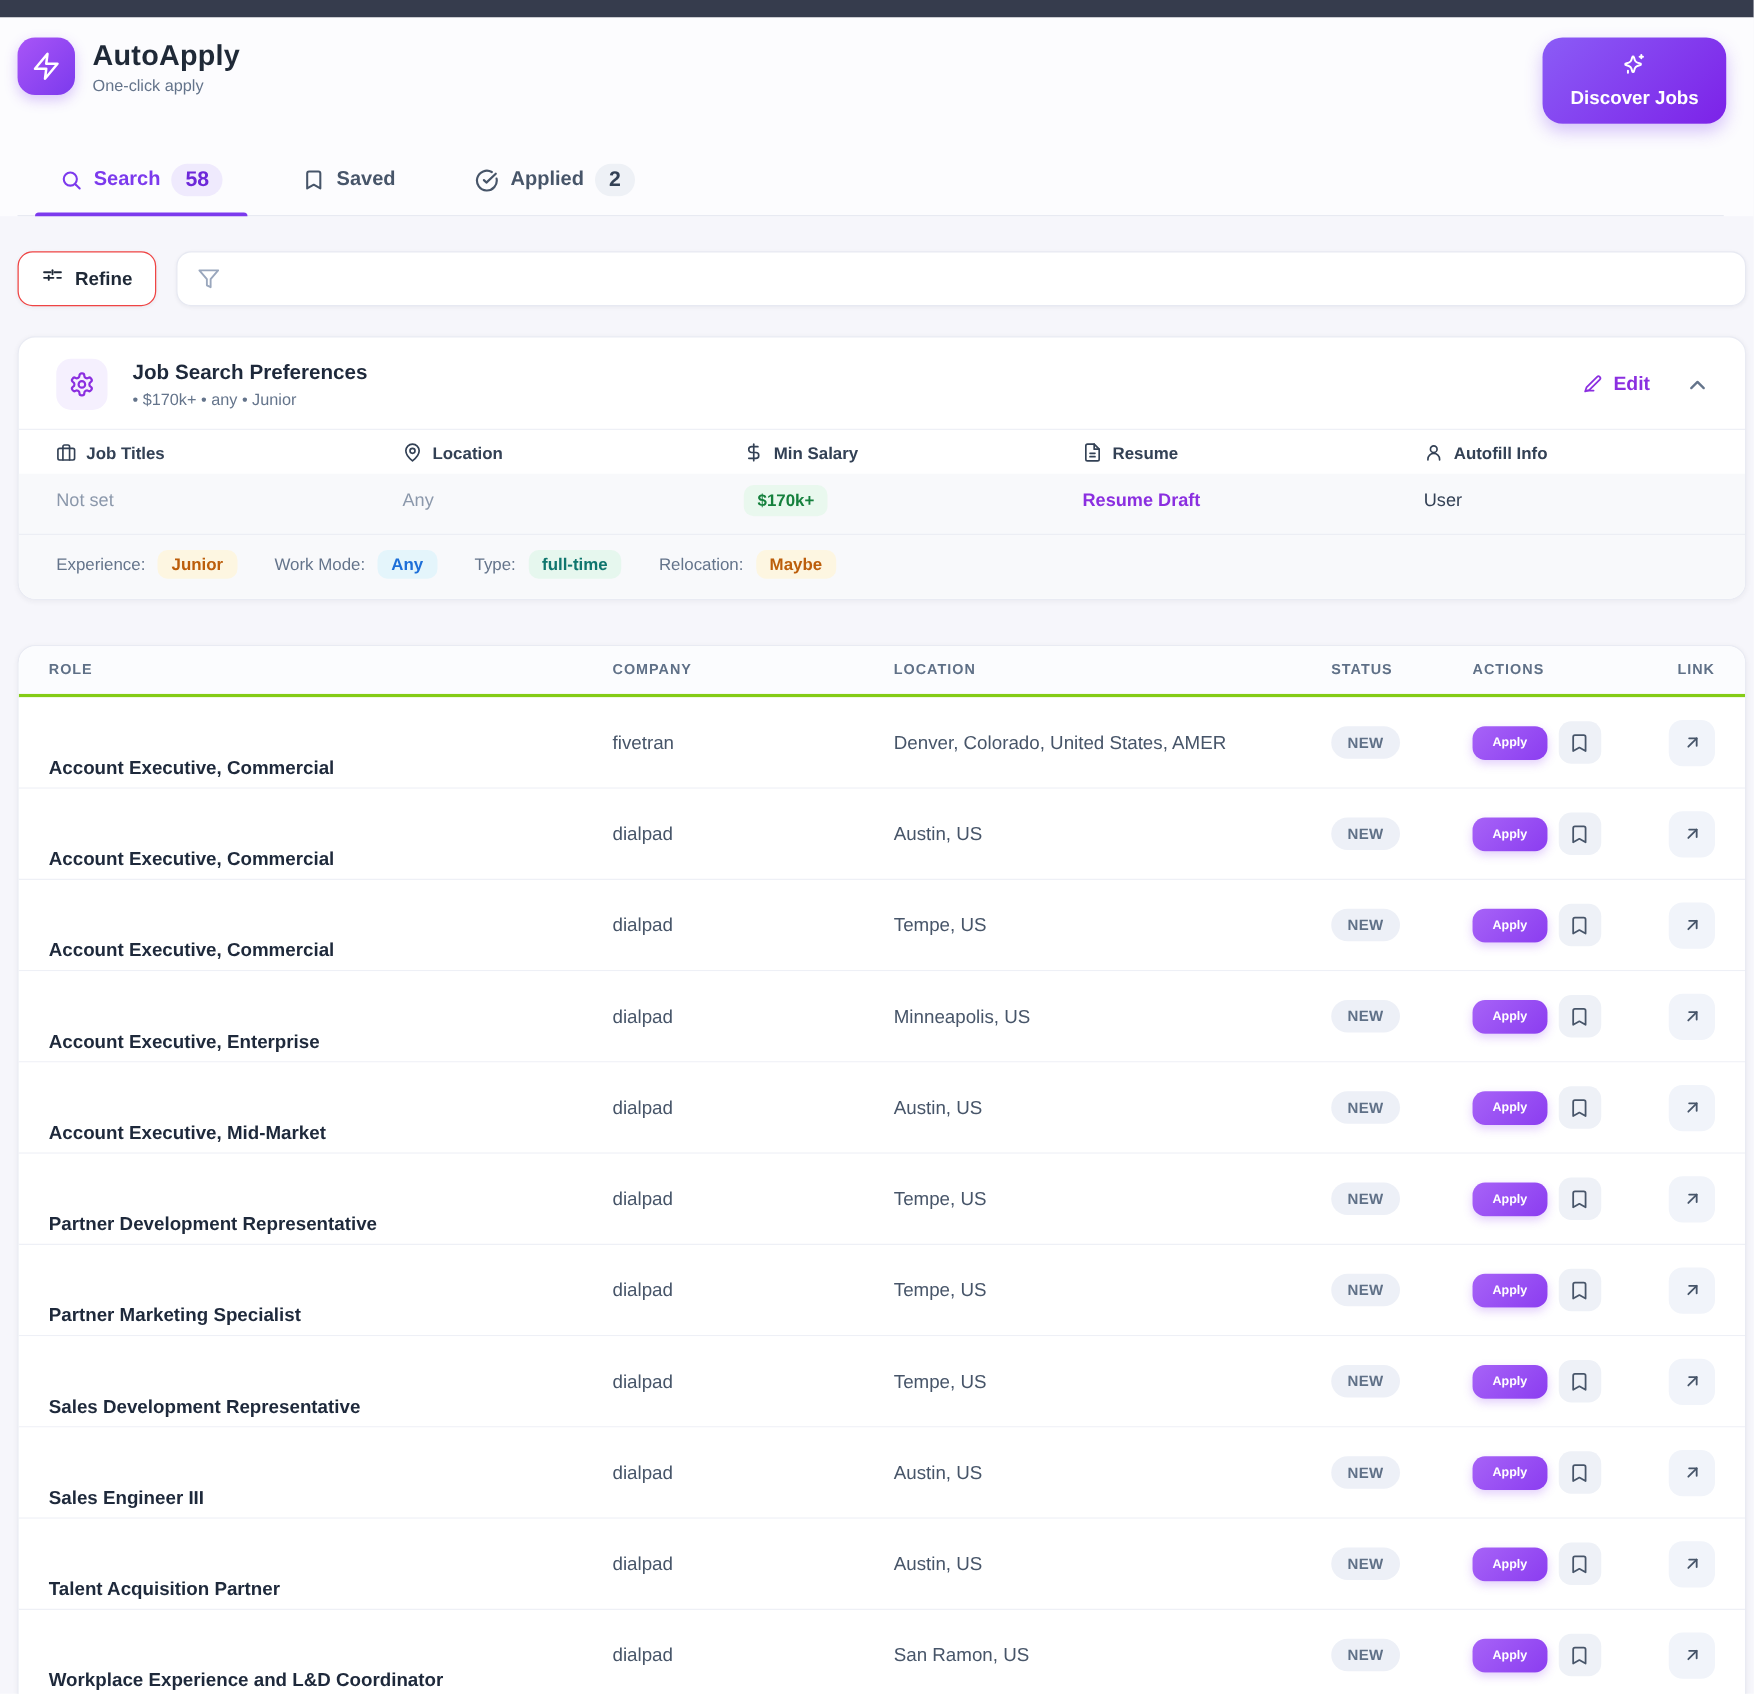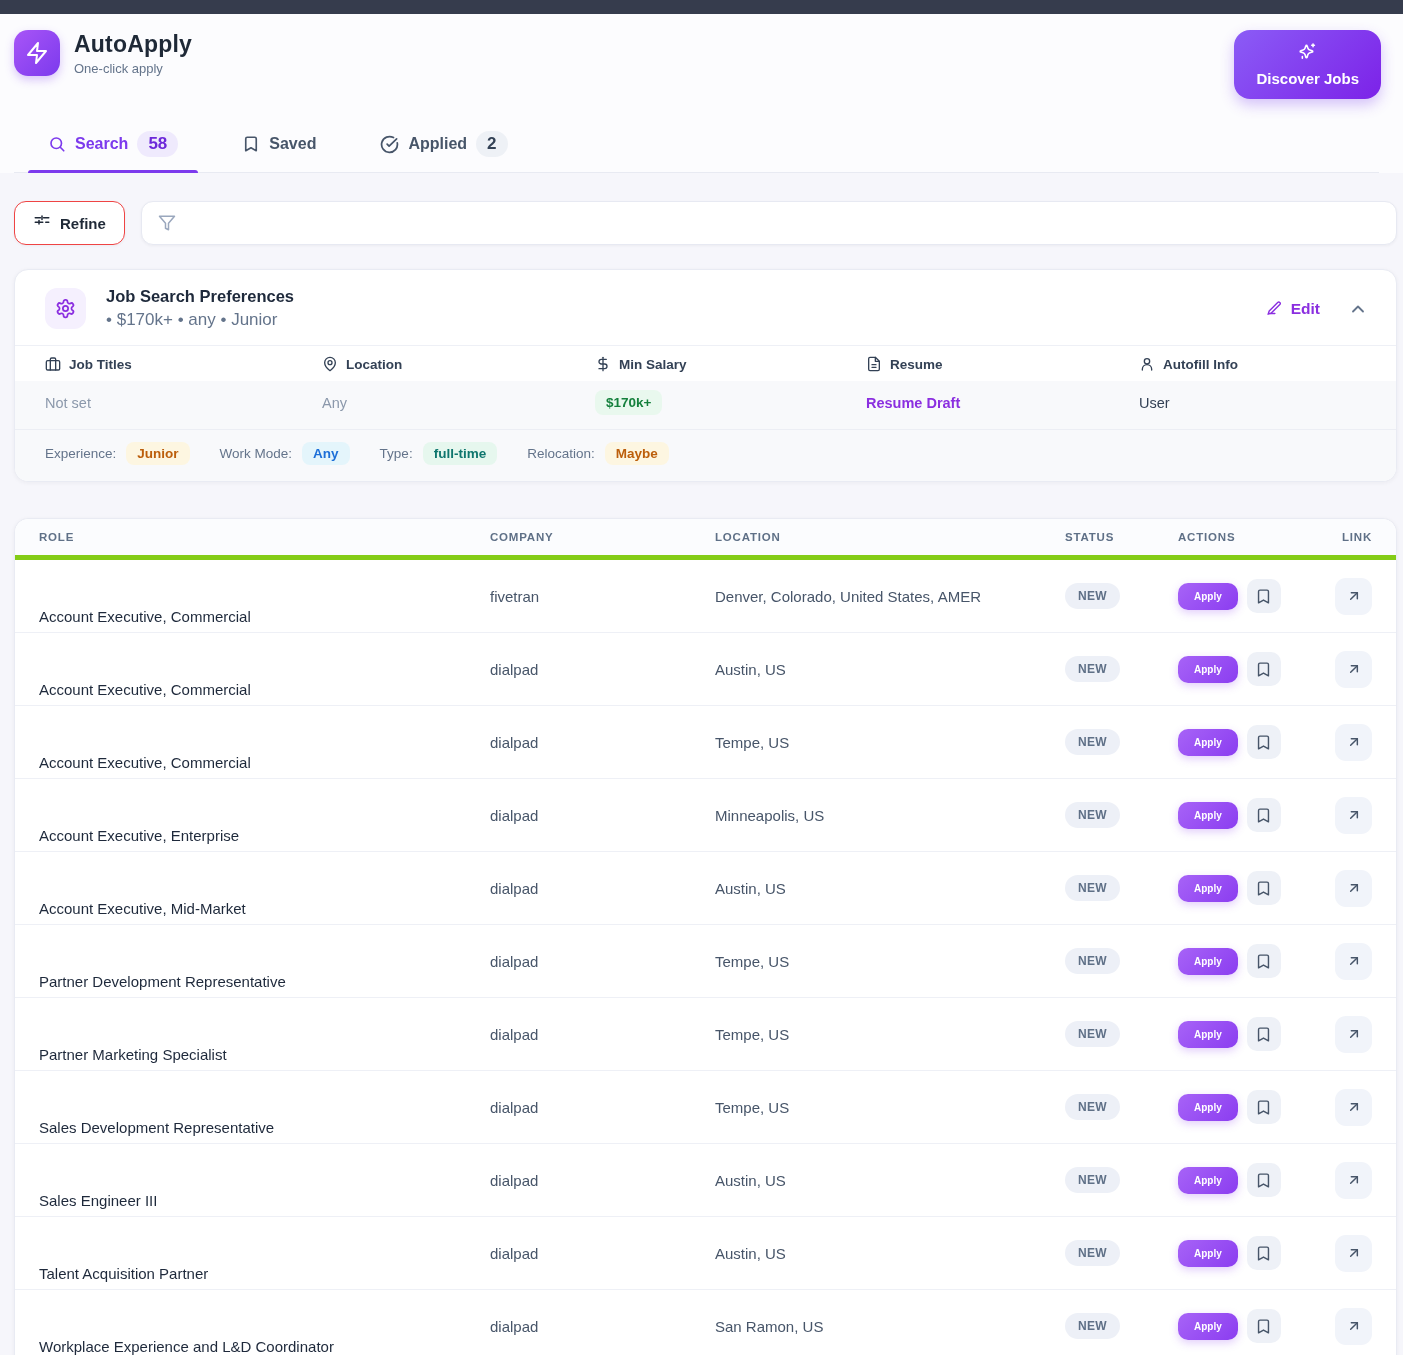--- a/index.html
+++ b/index.html
@@ -60,21 +60,21 @@
 
   
   .pref-card {
     margin:24px 6px 0 14px; background:#fff; border:1px solid #e9ebf3; border-radius:14px;
     box-shadow:0 1px 4px rgba(30,41,59,.05); overflow:hidden;
   }
   .pref-head { display:flex; align-items:center; justify-content:space-between; padding:17px 26px 15px 30px; }
   .pref-head-left { display:flex; align-items:center; gap:20px; }
   .gear-box { width:41px; height:41px; border-radius:12px; background:#f5f0fe; display:flex; align-items:center; justify-content:center; }
   .pref-title { font-size:16.5px; font-weight:700; color:#1e293b; }
-  .pref-sub { font-size:17px; color:#64748b; margin-top:4px; }
+  .pref-sub { font-size:13px; color:#64748b; margin-top:4px; }
   .pref-head-right { display:flex; align-items:center; gap:26px; }
   .edit-btn { display:flex; align-items:center; gap:8px; background:none; border:none; cursor:pointer; font-family:inherit; font-size:15.5px; font-weight:700; color:#8b2fe0; }
   .collapse-btn { background:none; border:none; cursor:pointer; padding:2px; }
 
   .pref-labels { display:grid; grid-template-columns:277px 273px 271px 273px 1fr; padding:10px 30px 9px 30px; border-top:1px solid #eef0f6; }
   .pref-label { display:flex; align-items:center; gap:8px; font-size:13.5px; font-weight:700; color:#334155; }
   .pref-values { display:grid; grid-template-columns:277px 273px 271px 273px 1fr; padding:9px 30px 14px 30px; background:#f8f9fb; align-items:center; }
   .v-muted { font-size:14.5px; color:#8b98ab; }
   .v-plain { font-size:14.5px; color:#334155; }
   .v-link  { font-size:14.5px; font-weight:700; color:#8b2fe0; cursor:pointer; }
@@ -87,25 +87,25 @@
   .t-amber { background:#fdf6e1; color:#bc5e0b; }
   .t-blue  { background:#e4f5fb; color:#1d6fd8; }
   .t-teal  { background:#e6f7ee; color:#0f766e; }
 
   
   .jobs-card {
     margin:36px 6px 0 14px; background:#fff; border:1px solid #e9ebf3; border-radius:14px 14px 0 0;
     box-shadow:0 1px 4px rgba(30,41,59,.05); min-height:860px;
   }
   .jobs-head, .job-row { display:grid; grid-template-columns:451px 225px 350px 113px 130px 1fr; align-items:center; padding:0 24px; }
-  .jobs-head { height:41px; border-bottom:5px solid #84cc16; background:#fbfcfe; border-radius:14px 14px 0 0; }
+  .jobs-head { height:41px; border-bottom:3px solid #84cc16; background:#fbfcfe; border-radius:14px 14px 0 0; }
   .jobs-head .hcell { font-size:11.5px; font-weight:700; letter-spacing:.07em; color:#5f7087; }
   .jobs-head .hcell.right { text-align:right; }
   .job-row { height:73px; border-bottom:1px solid #eef0f6; background:#fff; }
-  .cell-role { font-size:15px; font-weight:400; color:#1e293b; padding-right:36px;margin-top:41px; }
+  .cell-role { font-size:15px; font-weight:700; color:#1e293b; padding-right:36px;margin-top:41px; }
   .cell-company, .cell-location { font-size:15px; color:#475569; padding-right:14px; }
   .status-badge { display:inline-block; font-size:12px; font-weight:700; letter-spacing:.02em; color:#5f7087; background:#edf0f7; padding:6px 13px; border-radius:999px; }
   .cell-actions { display:flex; align-items:center; gap:9px; }
   .apply-btn {
     border:none; cursor:pointer; font-family:inherit; font-size:10px; font-weight:700; color:#fff;
     background:linear-gradient(135deg,#a763f7 0%,#8b3df0 100%);
     padding:8px 16px; border-radius:10px; box-shadow:0 3px 8px rgba(139,61,240,.25);
   }
   .icon-btn {
     width:34px; height:34px; border:none; cursor:pointer; border-radius:10px;

